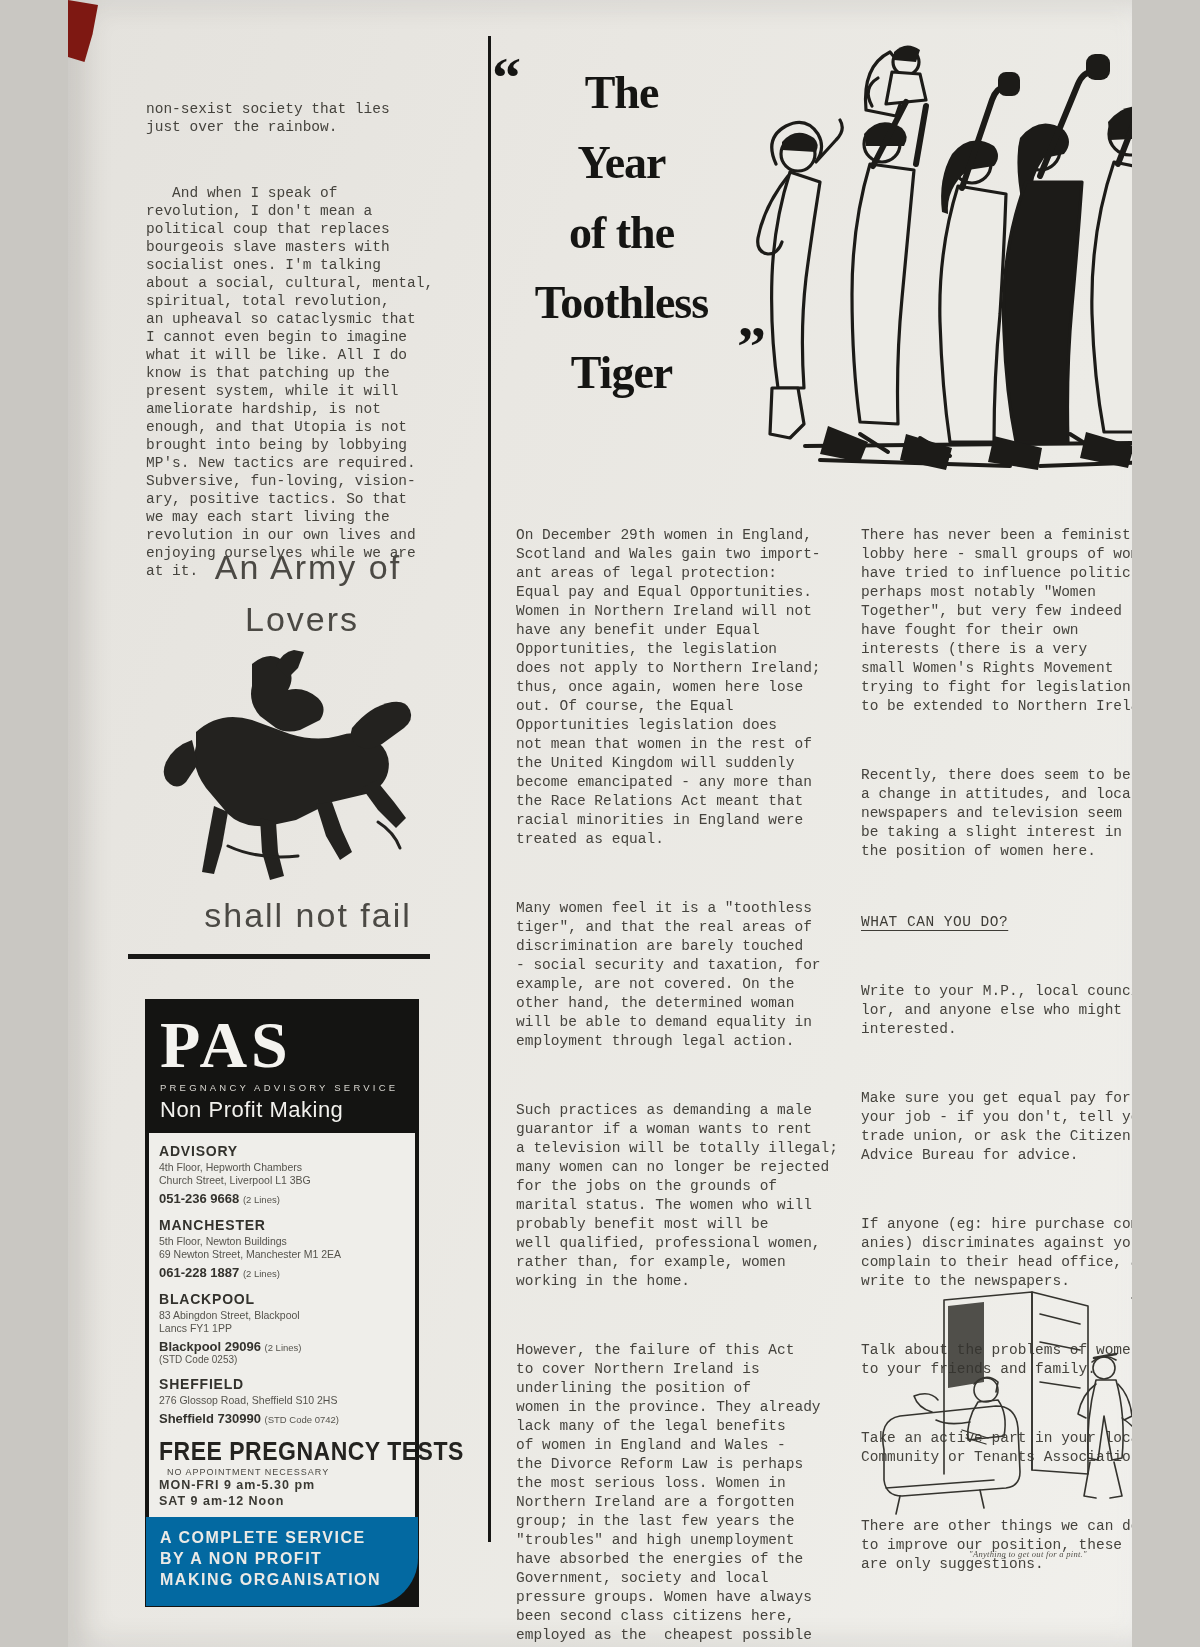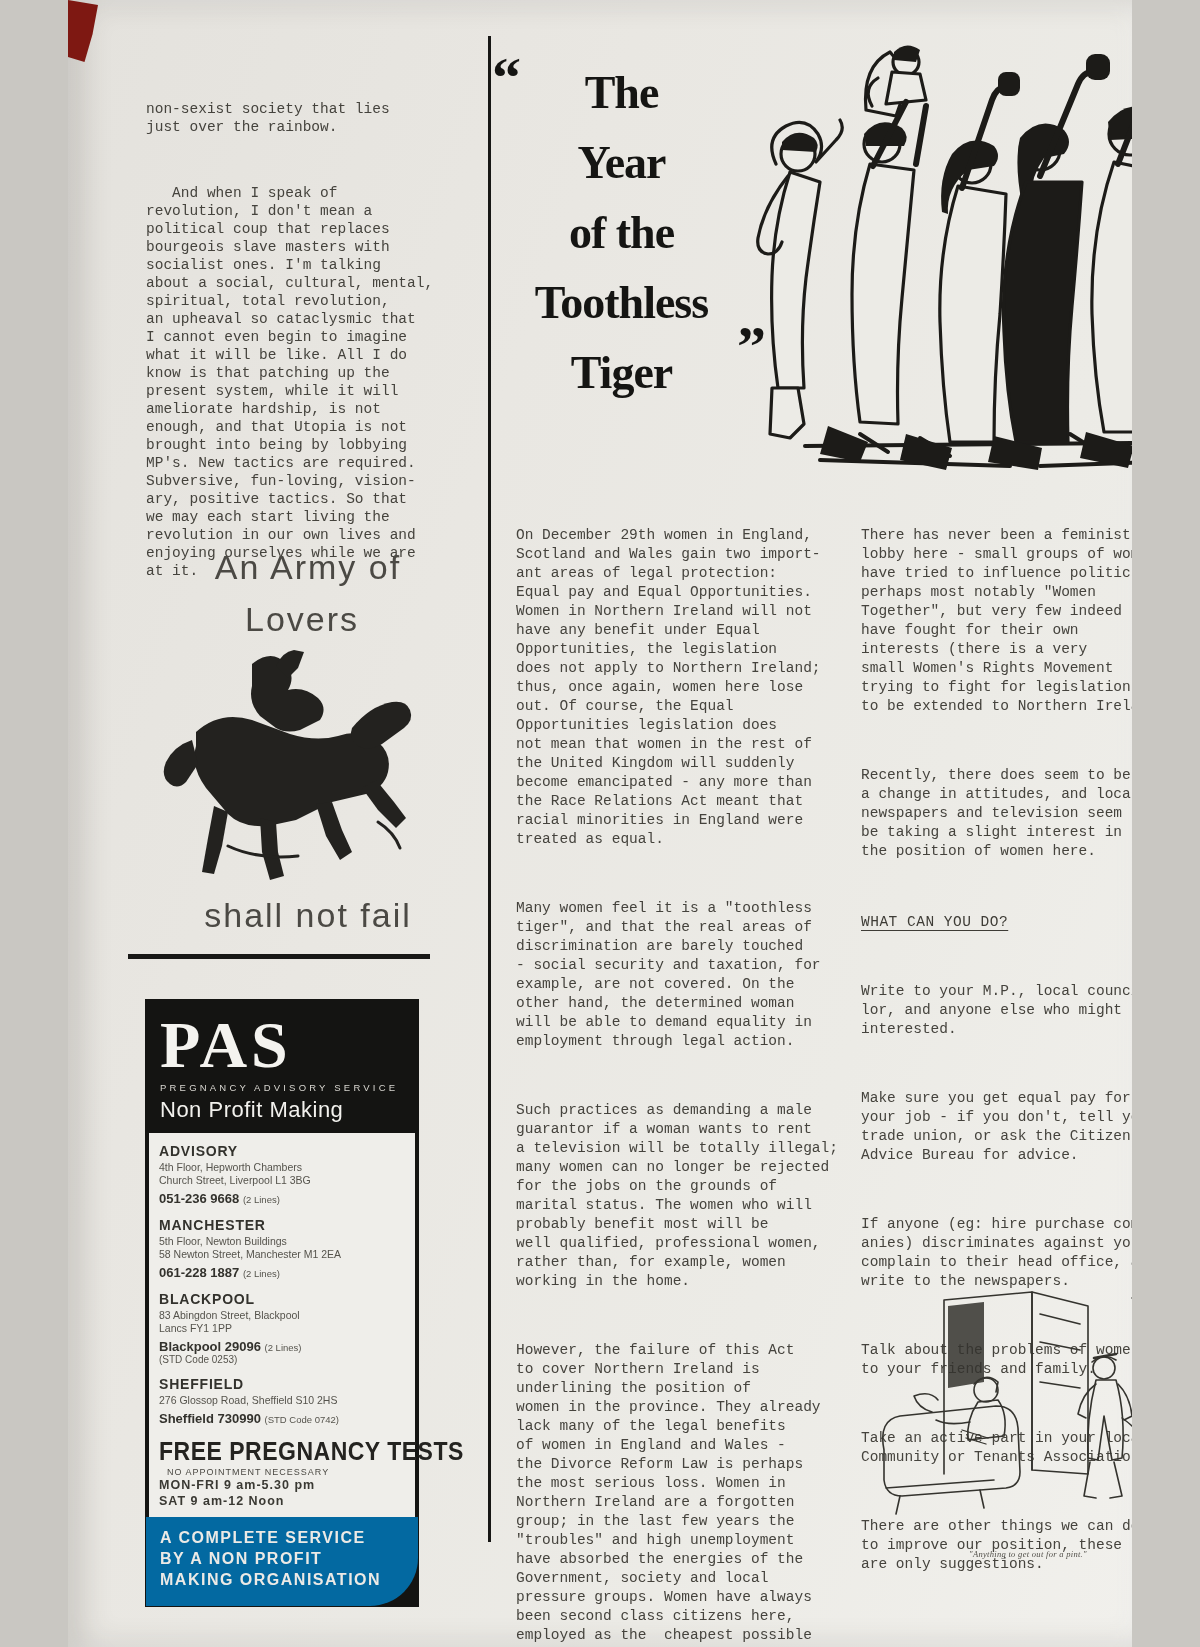--- a/index.html
+++ b/index.html
@@ -182,21 +182,21 @@
     <div class="pas-body">
       <div class="pas-loc">
         <div class="pas-city">ADVISORY</div>
         <div class="pas-address">4th Floor, Hepworth Chambers
 Church Street, Liverpool L1 3BG</div>
         <div class="pas-phone"><span>051-236 9668</span> <span class="pas-phone-note">(2 Lines)</span></div>
       </div>
       <div class="pas-loc">
         <div class="pas-city">MANCHESTER</div>
         <div class="pas-address">5th Floor, Newton Buildings
-58 Newton Street, Manchester M1 2EA</div>
+69 Newton Street, Manchester M1 2EA</div>
         <div class="pas-phone"><span>061-228 1887</span> <span class="pas-phone-note">(2 Lines)</span></div>
       </div>
       <div class="pas-loc">
         <div class="pas-city">BLACKPOOL</div>
         <div class="pas-address">83 Abingdon Street, Blackpool
 Lancs FY1 1PP</div>
         <div class="pas-phone"><span>Blackpool 29096</span> <span class="pas-phone-note">(2 Lines)</span></div>
         <div class="pas-extra">(STD Code 0253)</div>
       </div>
       <div class="pas-loc">

